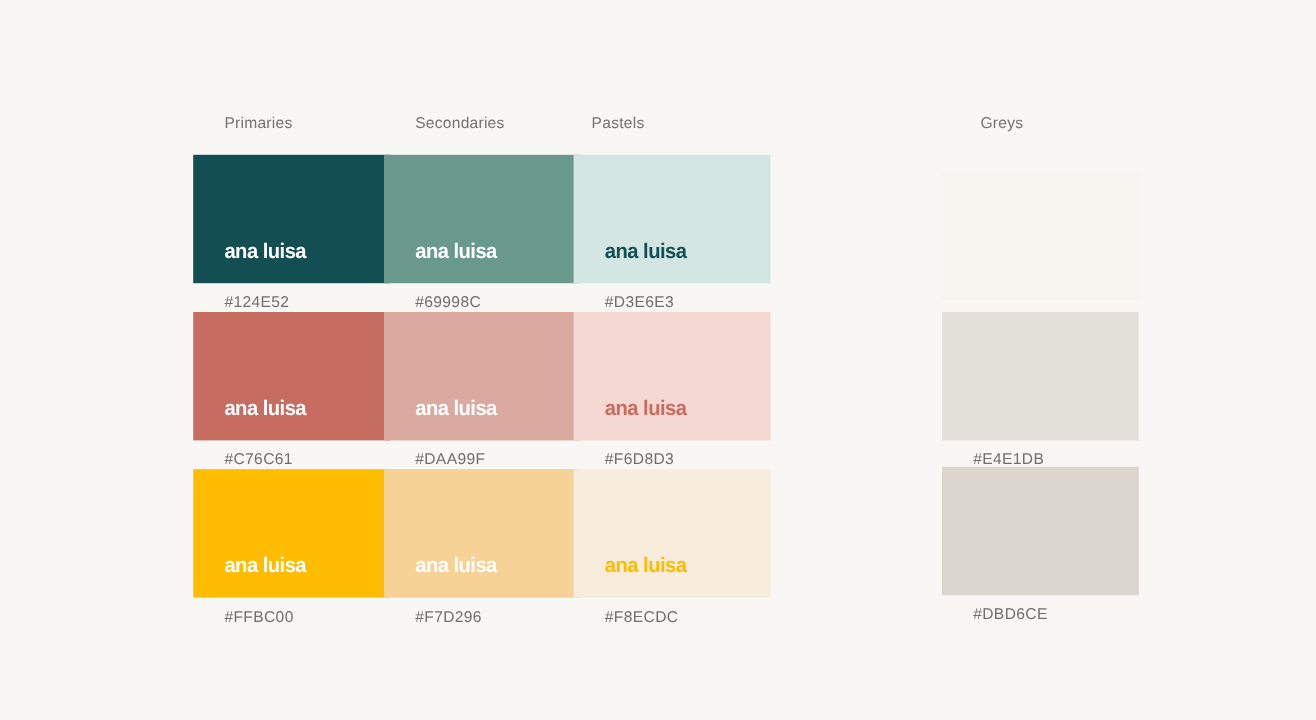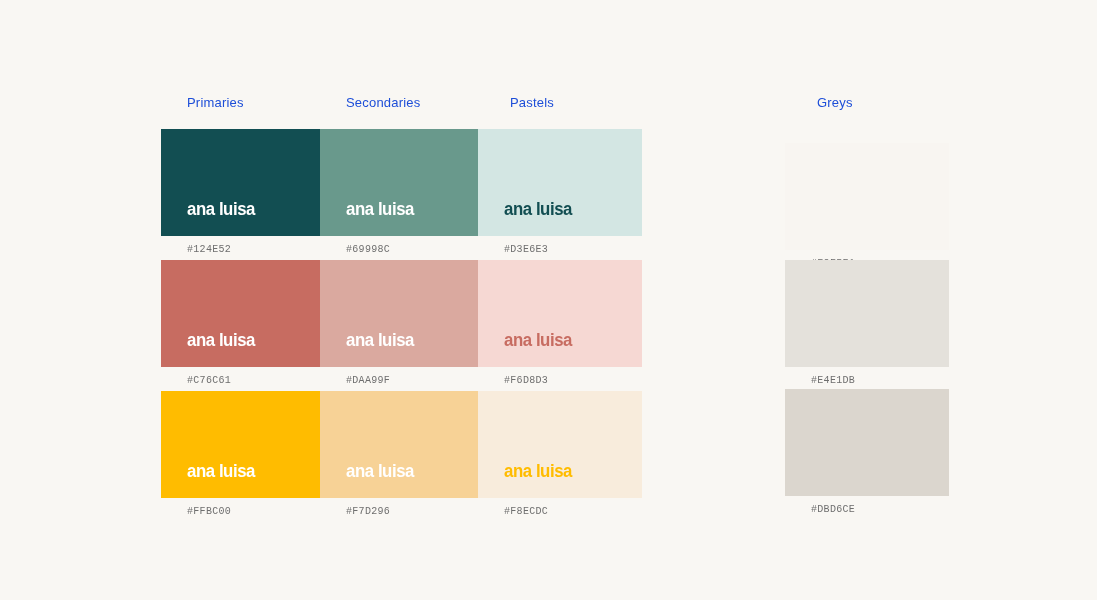--- a/index.html
+++ b/index.html
@@ -22,21 +22,21 @@
     position: absolute;
     top: 0;
   }
   .col-header {
     position: absolute;
     top: 95px;
     left: 0;
     font-family: "Liberation Sans", sans-serif;
     font-size: 13px;
     font-weight: 400;
-    color: #1d4ed8;
+    color: #737373;
     letter-spacing: 0.2px;
     white-space: nowrap;
   }
   .swatch-group {
     position: absolute;
     left: 0;
     width: 147px;
   }
   .swatch {
     width: 164px;
@@ -54,22 +54,22 @@
     letter-spacing: -0.45px;
     line-height: 1;
     white-space: nowrap;
     transform: scaleX(0.96);
     transform-origin: left bottom;
   }
   .swatch-hex {
     position: absolute;
     left: 26px;
     top: 115px;
-    font-family: Liberation Mono, monospace;
-    font-size: 10px;
+    font-family: Liberation Sans, sans-serif;
+    font-size: 13px;
     font-weight: 400;
     color: #6e6e6e;
     letter-spacing: 0.3px;
     white-space: nowrap;
   }
 </style>
 </head>
 <body style="background: rgb(249, 247, 243);">
 
 <div id="board" style="background: rgb(249, 247, 243); width: 1097px; height: 600px;">
@@ -109,21 +109,21 @@
         <div class="swatch-hex">#DAA99F</div>
       </div>
       <div class="swatch-group" style="top: 391px;">
         <div class="swatch" style="background: rgb(247, 210, 150);">
           <div class="swatch-logo" style="color: rgb(255, 255, 255);">ana luisa</div>
         </div>
         <div class="swatch-hex">#F7D296</div>
       </div>
     </div>
     <div class="column" style="left: 478px;">
-      <div class="col-header" style="left: 32px;">Pastels</div>
+      <div class="col-header" style="left: 15px;">Pastels</div>
       <div class="swatch-group" style="top: 129px;">
         <div class="swatch" style="background: rgb(211, 230, 227);">
           <div class="swatch-logo" style="color: rgb(18, 78, 82);">ana luisa</div>
         </div>
         <div class="swatch-hex">#D3E6E3</div>
       </div>
       <div class="swatch-group" style="top: 260px;">
         <div class="swatch" style="background: rgb(246, 216, 211);">
           <div class="swatch-logo" style="color: rgb(199, 108, 97);">ana luisa</div>
         </div>

